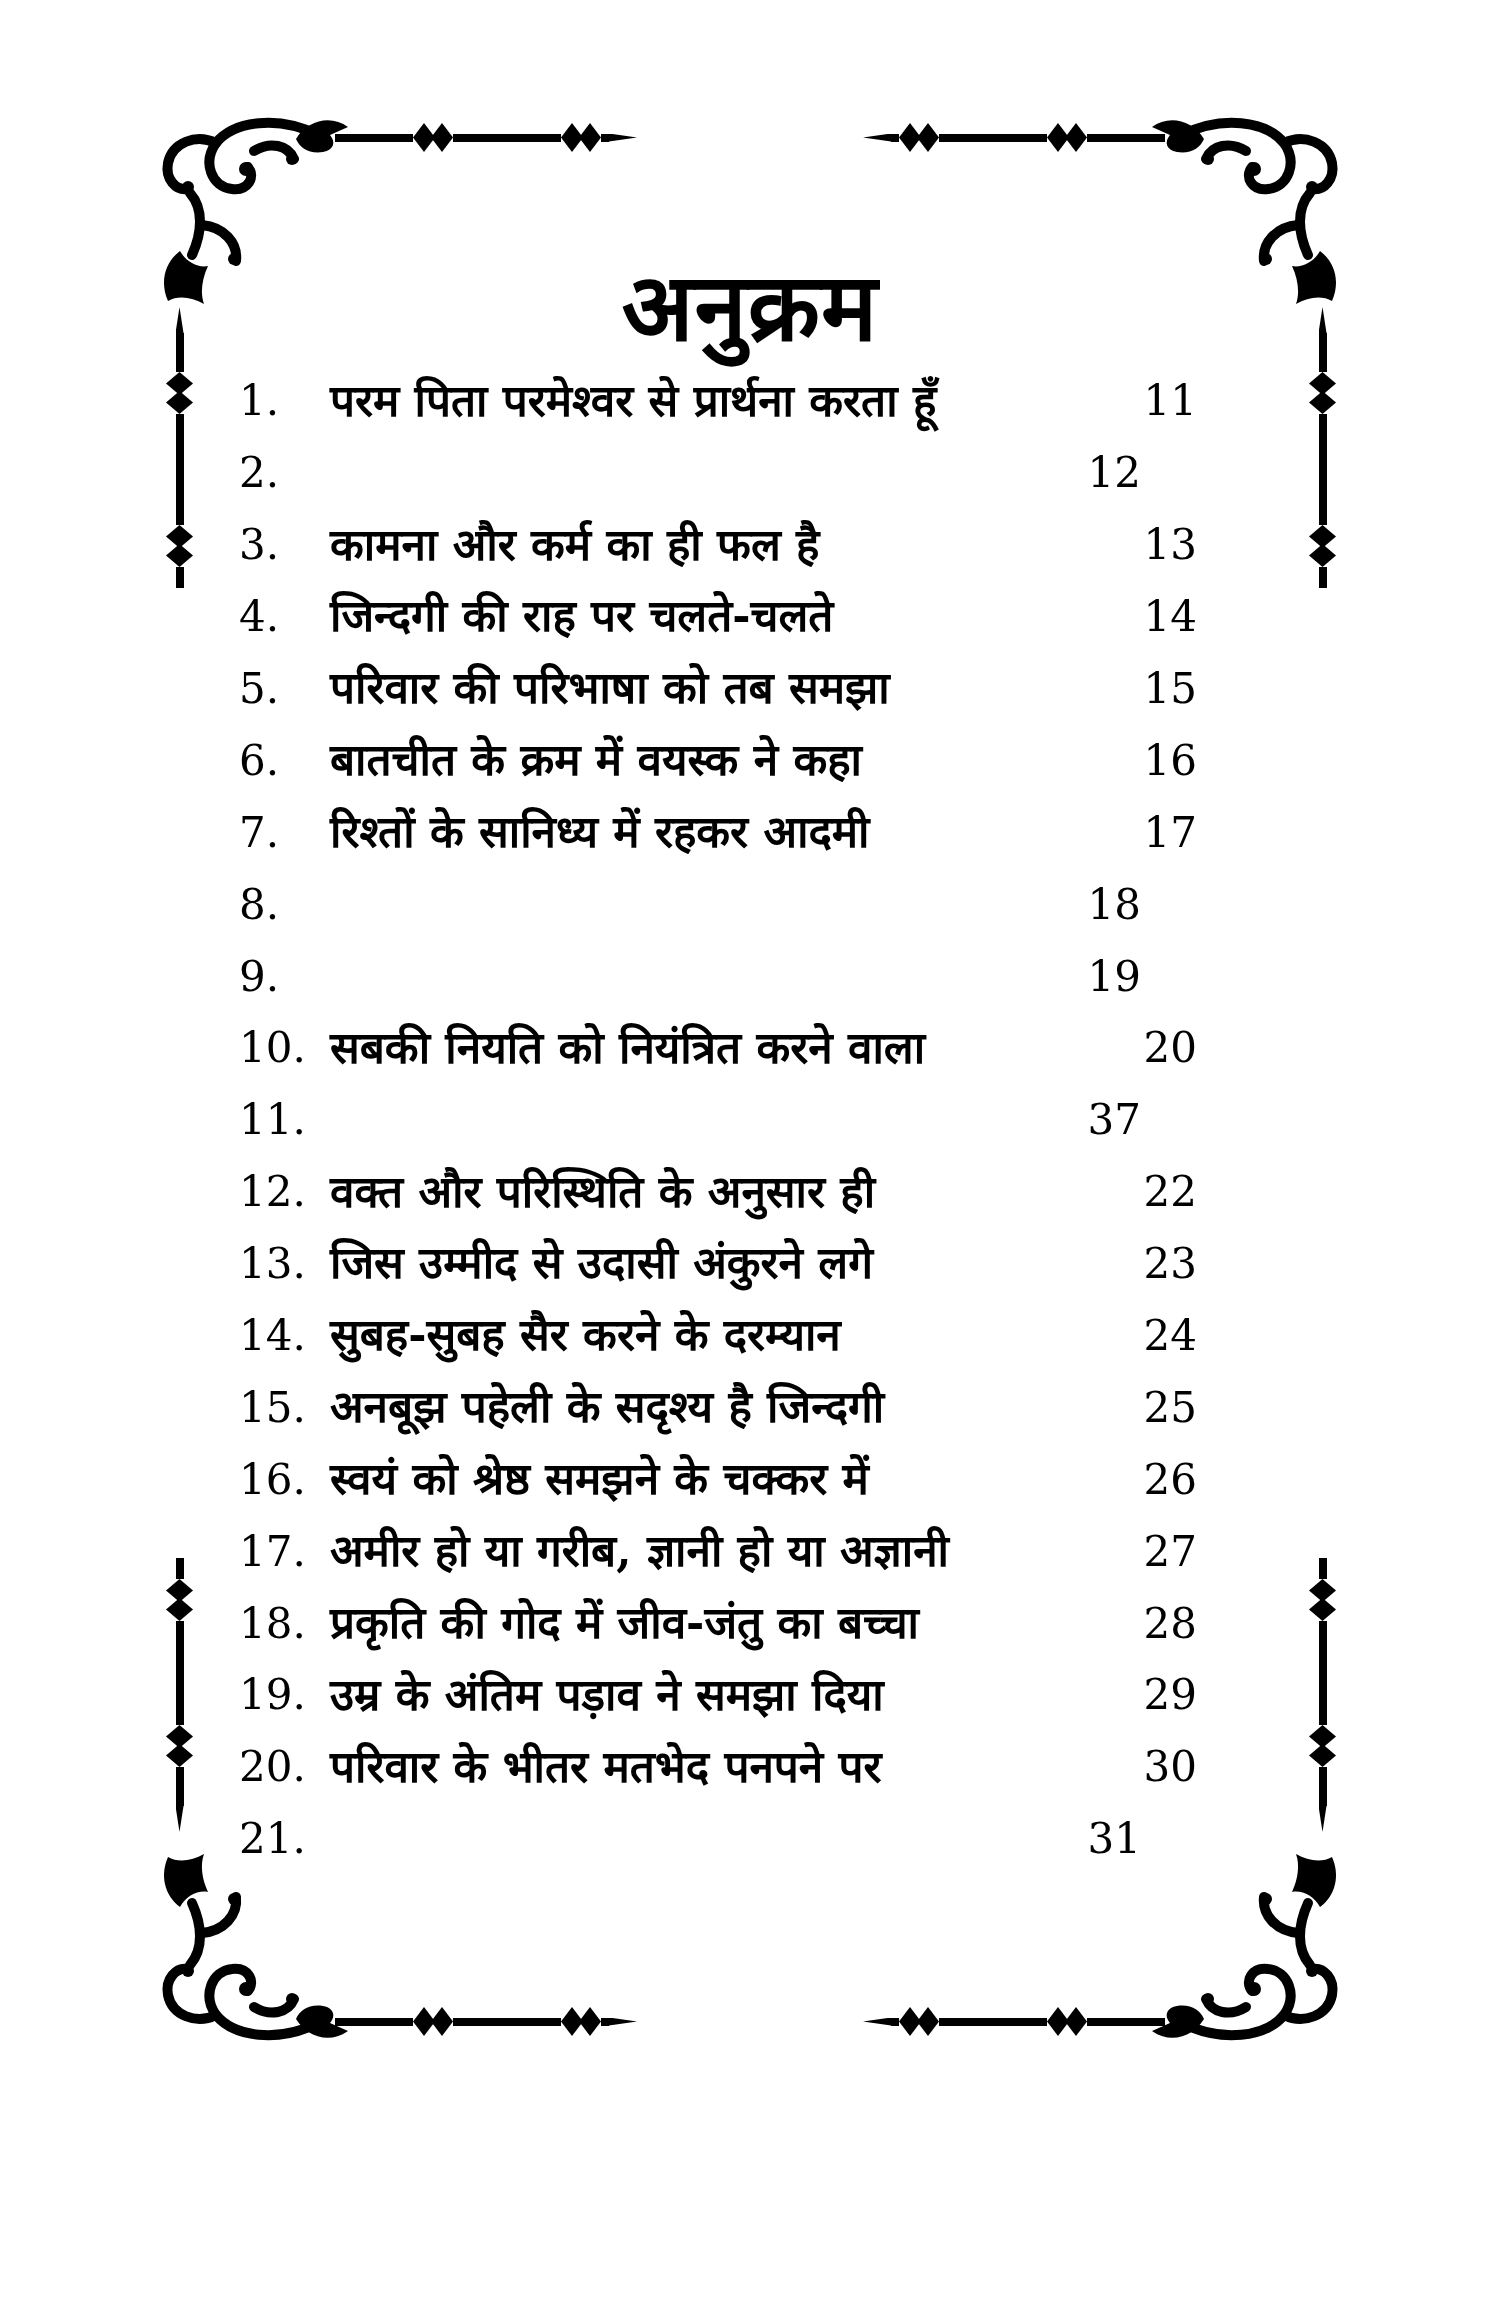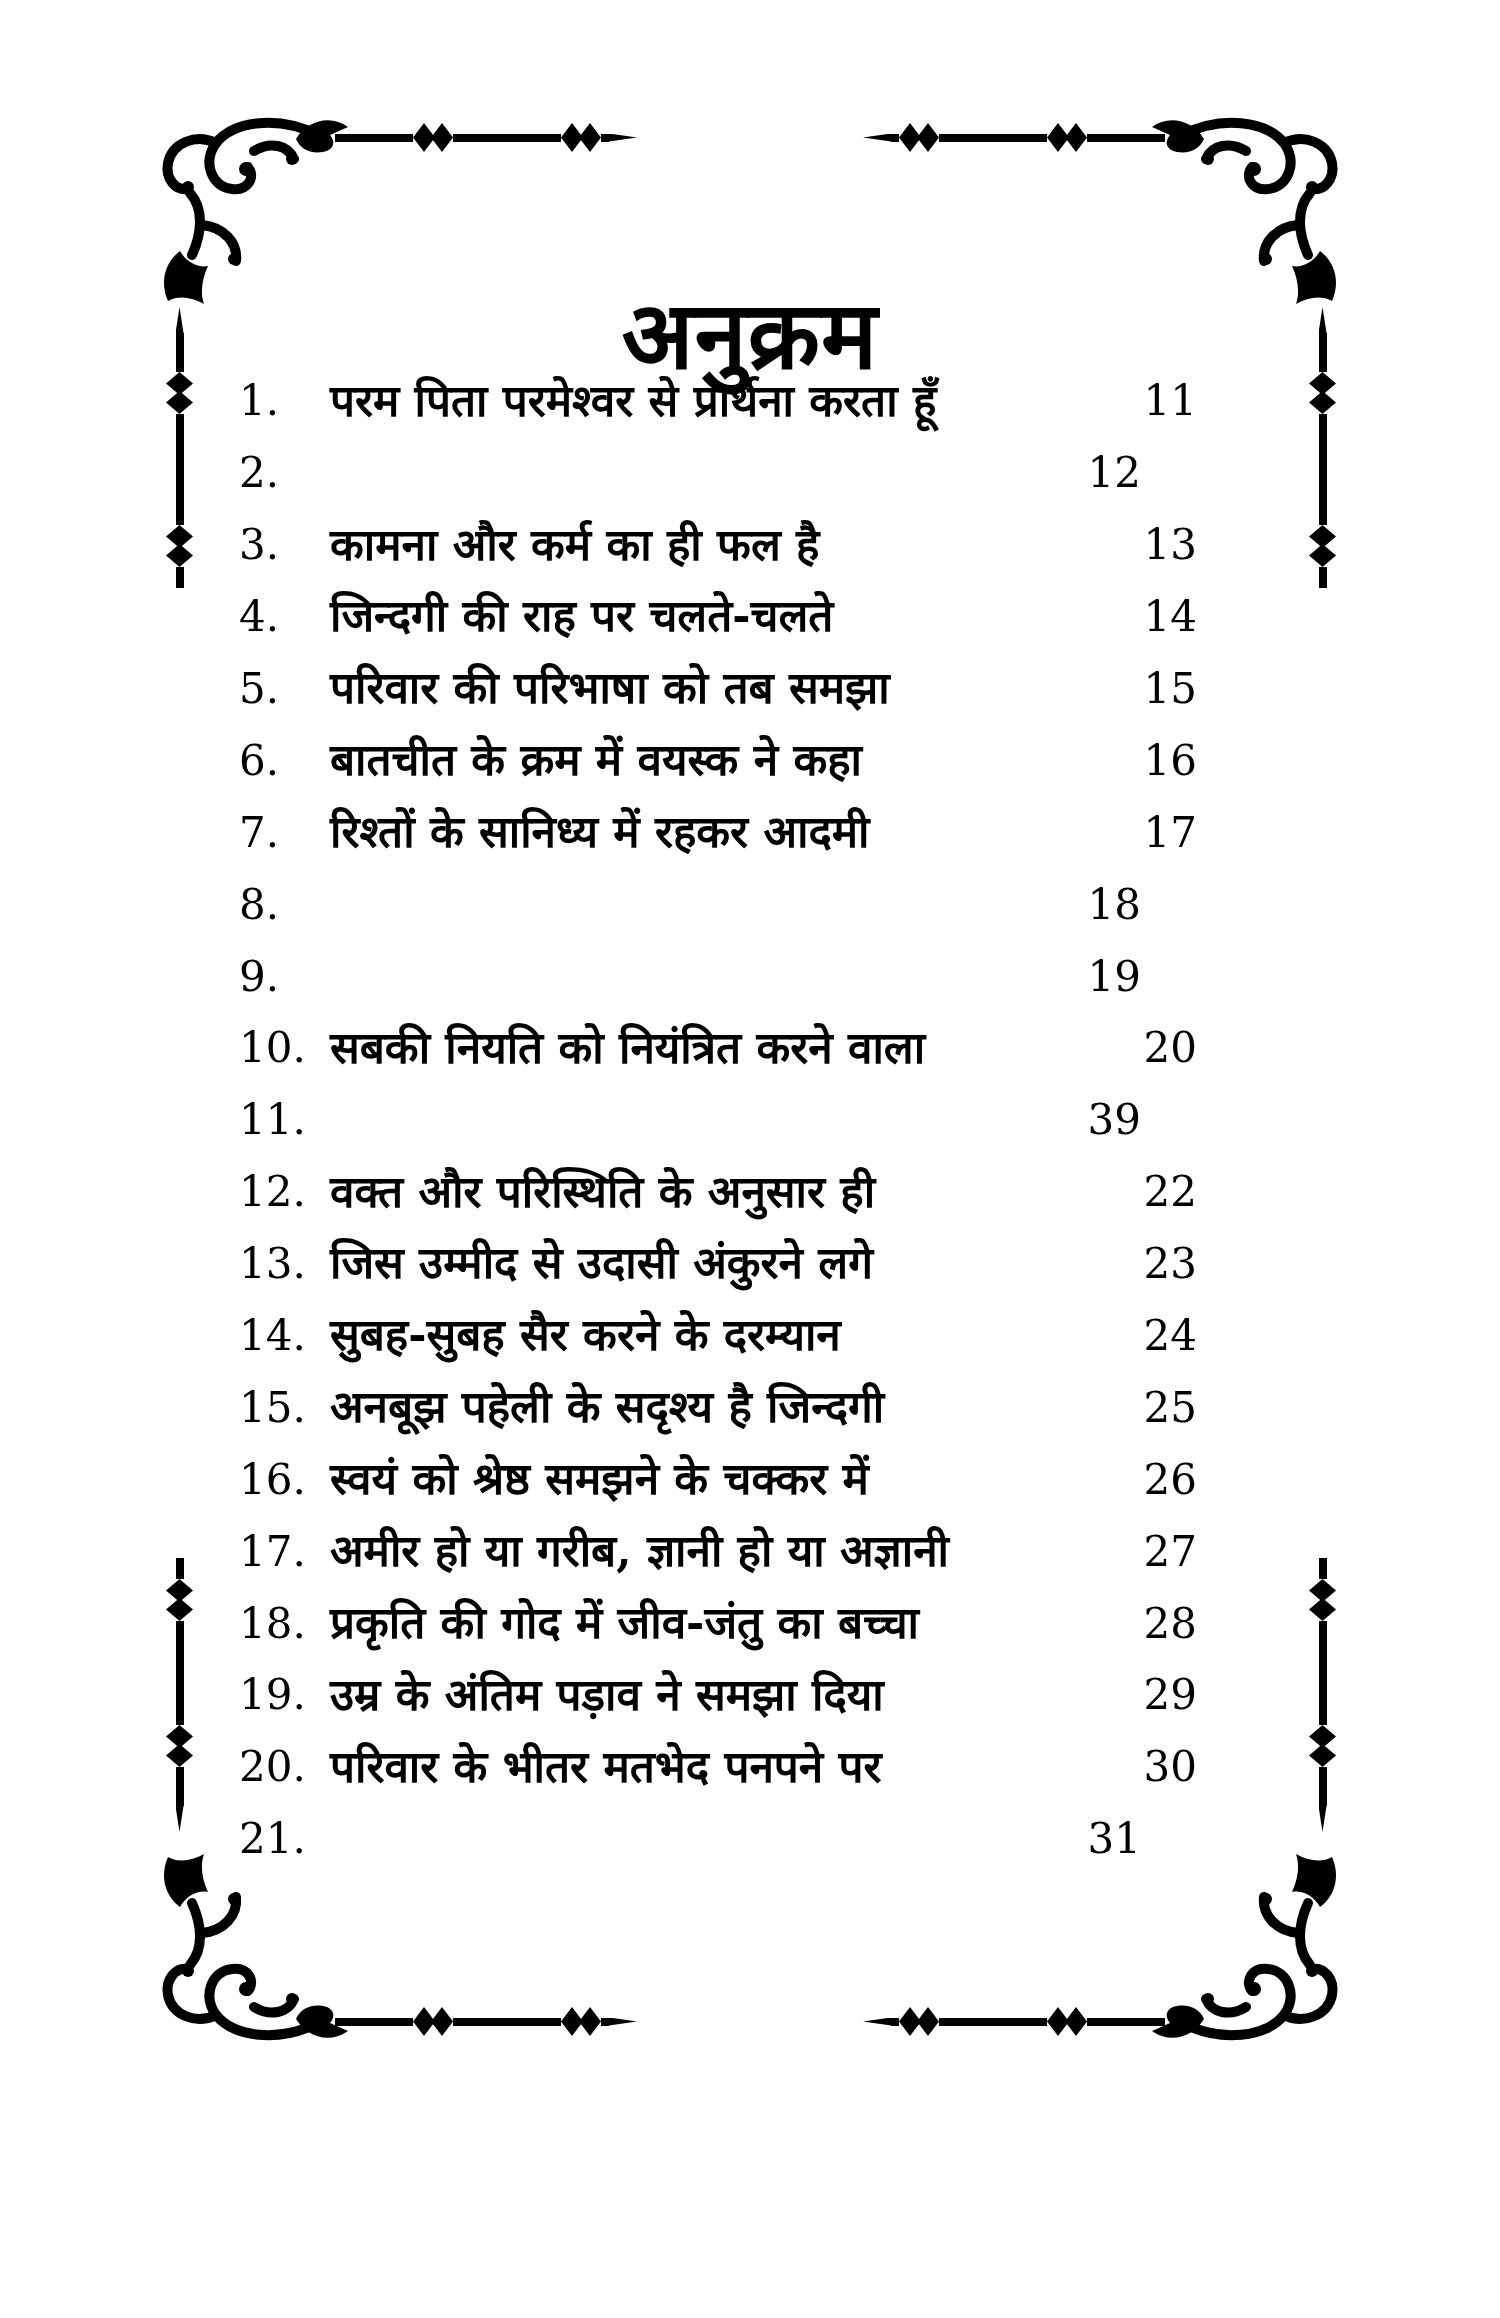--- a/index.html
+++ b/index.html
@@ -52,21 +52,21 @@
   .v-seg .tip{width:8px;height:26px;background:var(--ink);
     clip-path:polygon(50% 0,100% 100%,0 100%);}
   .v-seg.vflip{transform:scaleY(-1);}
   .v-lt{left:166px;top:307px;height:281px;}
   .v-lb{left:166px;top:1558px;height:274px;}
   .v-rt{left:1309px;top:307px;height:281px;}
   .v-rb{left:1309px;top:1558px;height:274px;}
 
   
   .title{
-    position:absolute;left:0;top:216px;width:100%;
+    position:absolute;left:0;top:188px;width:100%;
     text-align:center;
     font-size:94px;font-weight:700;line-height:1.2;
     letter-spacing:1px;
   }
 
   
   .toc{
     position:absolute;left:239px;top:365px;width:958px;
     list-style:none;margin:0;padding:0;
   }
@@ -304,21 +304,21 @@
     </li>
 
     <li class="toc-row">
       <span class="num">10.</span>
       <span class="ttl">सबकी नियति को नियंत्रित करने वाला</span>
       <span class="pg">20</span>
     </li>
 
     <li class="toc-row">
       <span class="num">11.</span>
-      <span class="pg">39</span>
+      <span class="pg">37</span>
     </li>
 
     <li class="toc-row">
       <span class="num">12.</span>
       <span class="ttl">वक्त और परिस्थिति के अनुसार ही</span>
       <span class="pg">22</span>
     </li>
 
     <li class="toc-row">
       <span class="num">13.</span>

